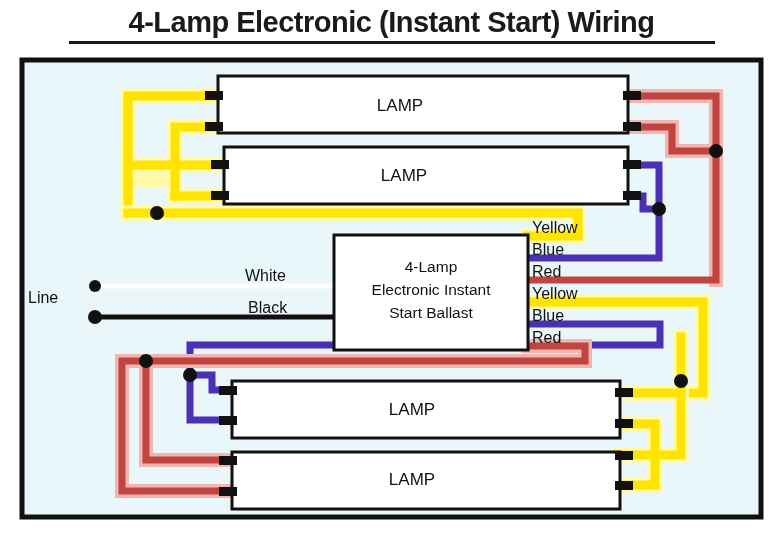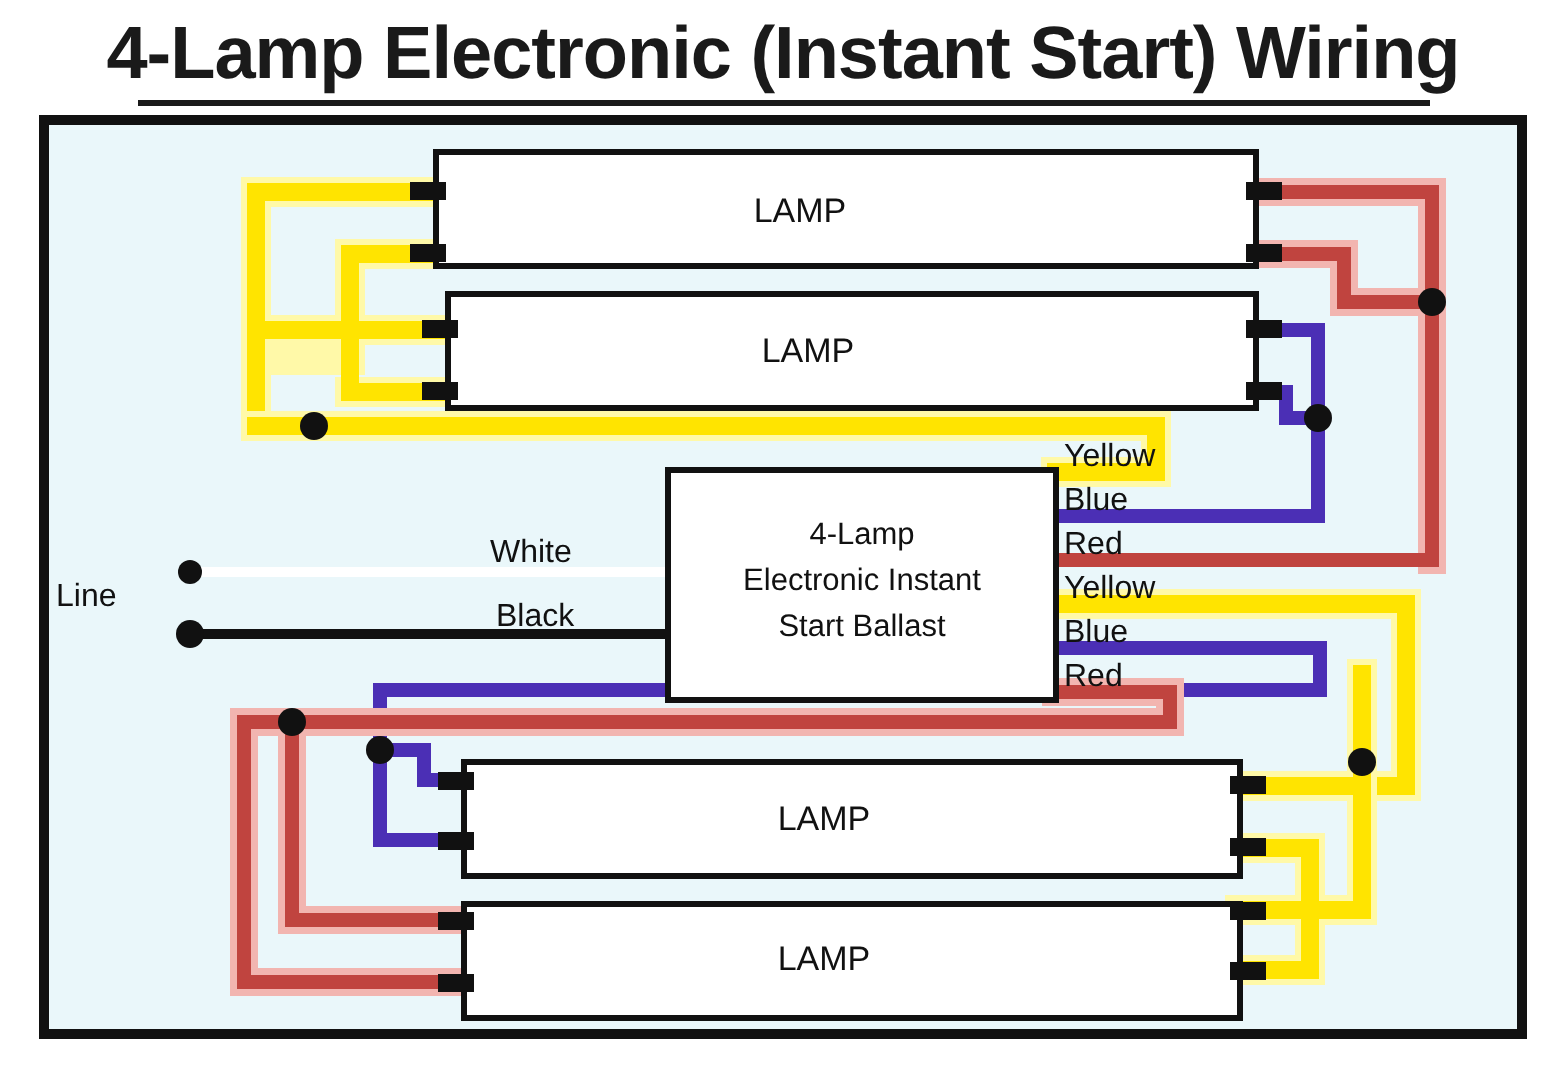--- a/index.html
+++ b/index.html
@@ -13,21 +13,21 @@
     font-family: "Liberation Sans", sans-serif;
     overflow: hidden;
     position: relative;
   }
   #page-title {
     position: absolute;
     left: 0;
     top: 6px;
     width: 783px;
     text-align: center;
-    font-size: 37px;
+    font-size: 29px;
     font-weight: bold;
     color: #1a1a1a;
     letter-spacing: -0.5px;
     font-family: "Liberation Sans", sans-serif;
   }
   #page-title .rule {
     display: block;
     margin: 2px auto 0 auto;
     width: 646px;
     height: 3px;

